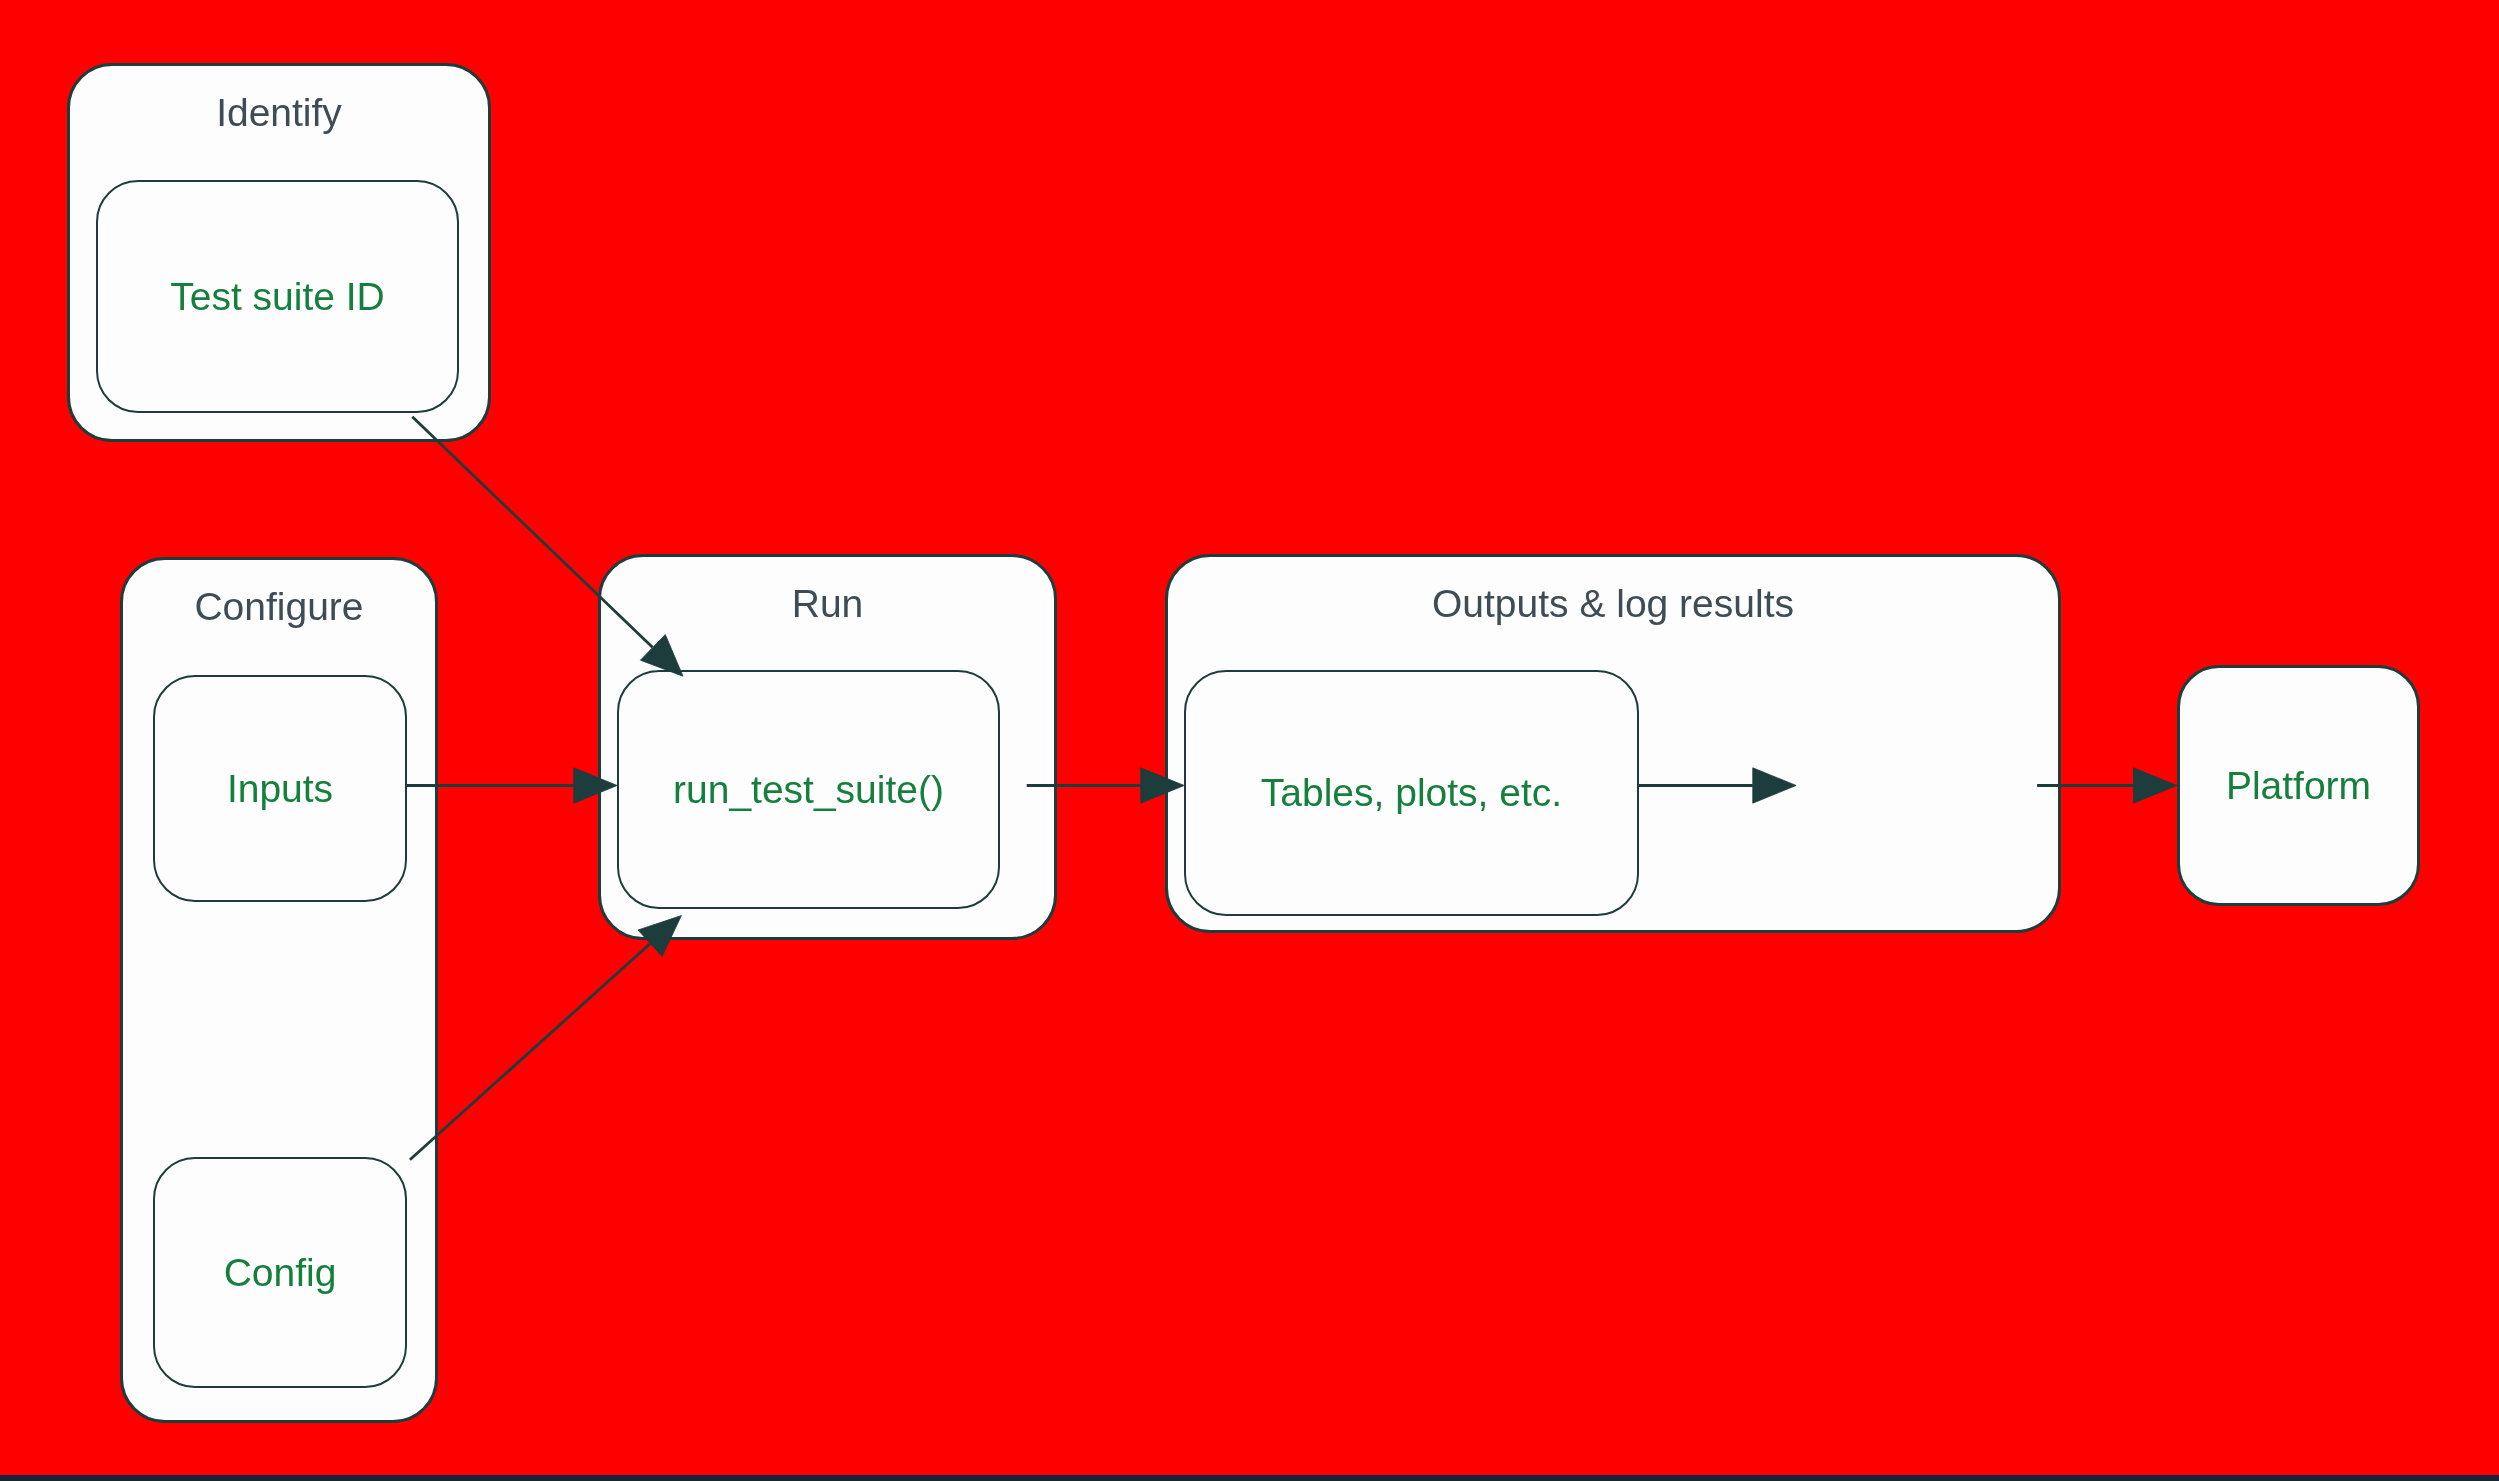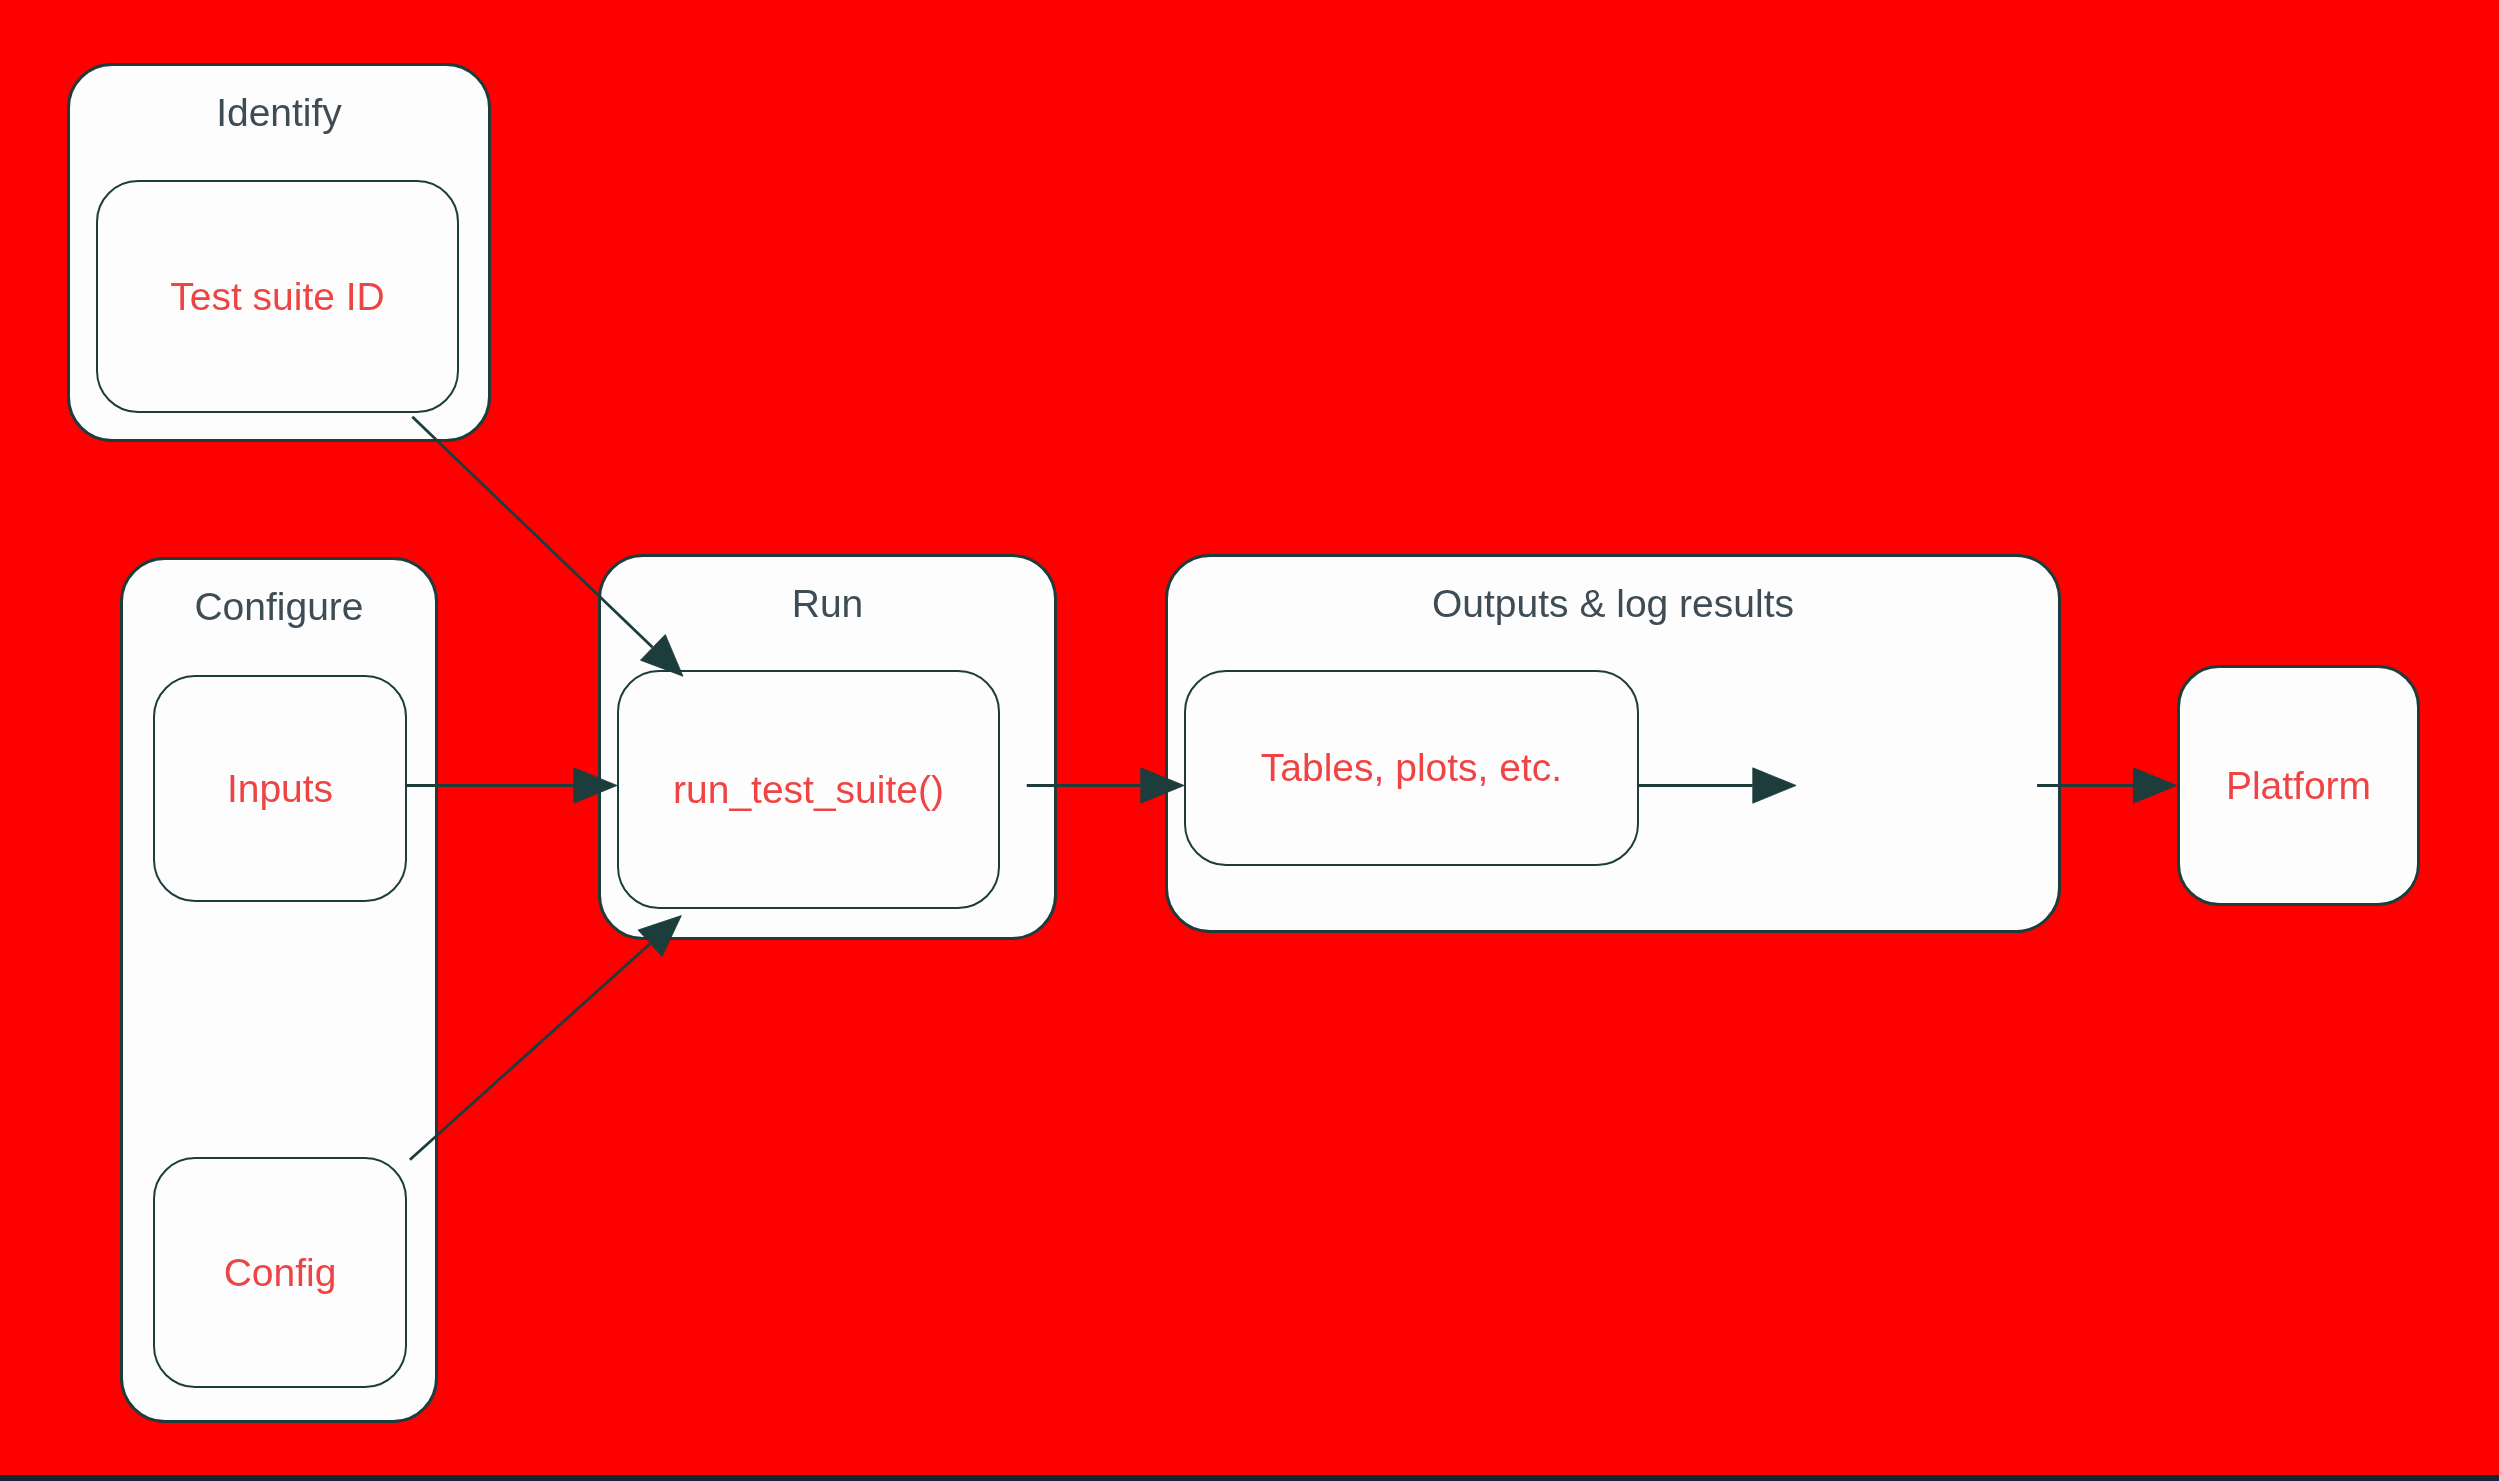--- a/index.html
+++ b/index.html
@@ -28,21 +28,21 @@
   }
   .group-title{
     margin-top:24px;
     font-size:39px;
     line-height:45px;
     color:#3e4c56;
     white-space:nowrap;
   }
   .node-label{
     font-size:39px;
-    color:#ef4444;
+    color:#15803d;
     white-space:nowrap;
     text-align:center;
   }
   
   #platform-node{border-width:3.2px;}
   svg.edges{
     position:absolute;left:0;top:0;
     width:2500px;height:1481px;
     pointer-events:none;
   }
@@ -79,21 +79,21 @@
   <div class="group" style="left:598px;top:554px;width:459px;height:386px;">
     <div class="group-title">Run</div>
   </div>
   <div class="node" style="left:617px;top:670px;width:383px;height:239px;">
     <div class="node-label">run_test_suite()</div>
   </div>
 
   <div class="group" style="left:1165px;top:554px;width:896px;height:379px;">
     <div class="group-title">Outputs &amp; log results</div>
   </div>
-  <div class="node" style="left:1184px;top:670px;width:455px;height:196px;">
+  <div class="node" style="left:1184px;top:670px;width:455px;height:246px;">
     <div class="node-label">Tables, plots, etc.</div>
   </div>
 
   <div class="node" id="platform-node" style="left:2177px;top:665px;width:243px;height:241px;">
     <div class="node-label">Platform</div>
   </div>
 
   <svg class="edges" viewBox="0 0 3112 1844">
 
     <g>

